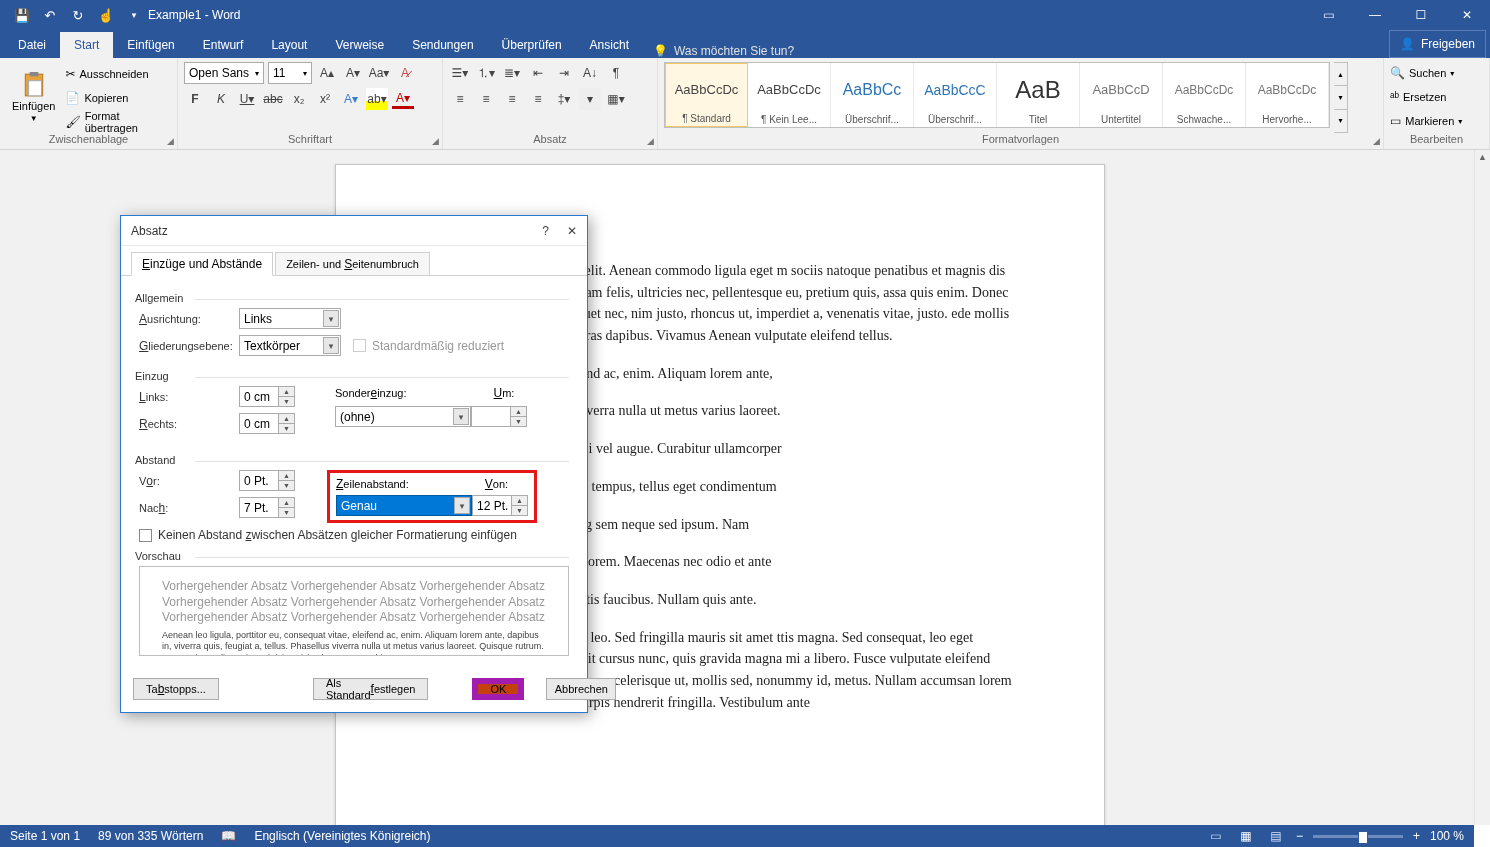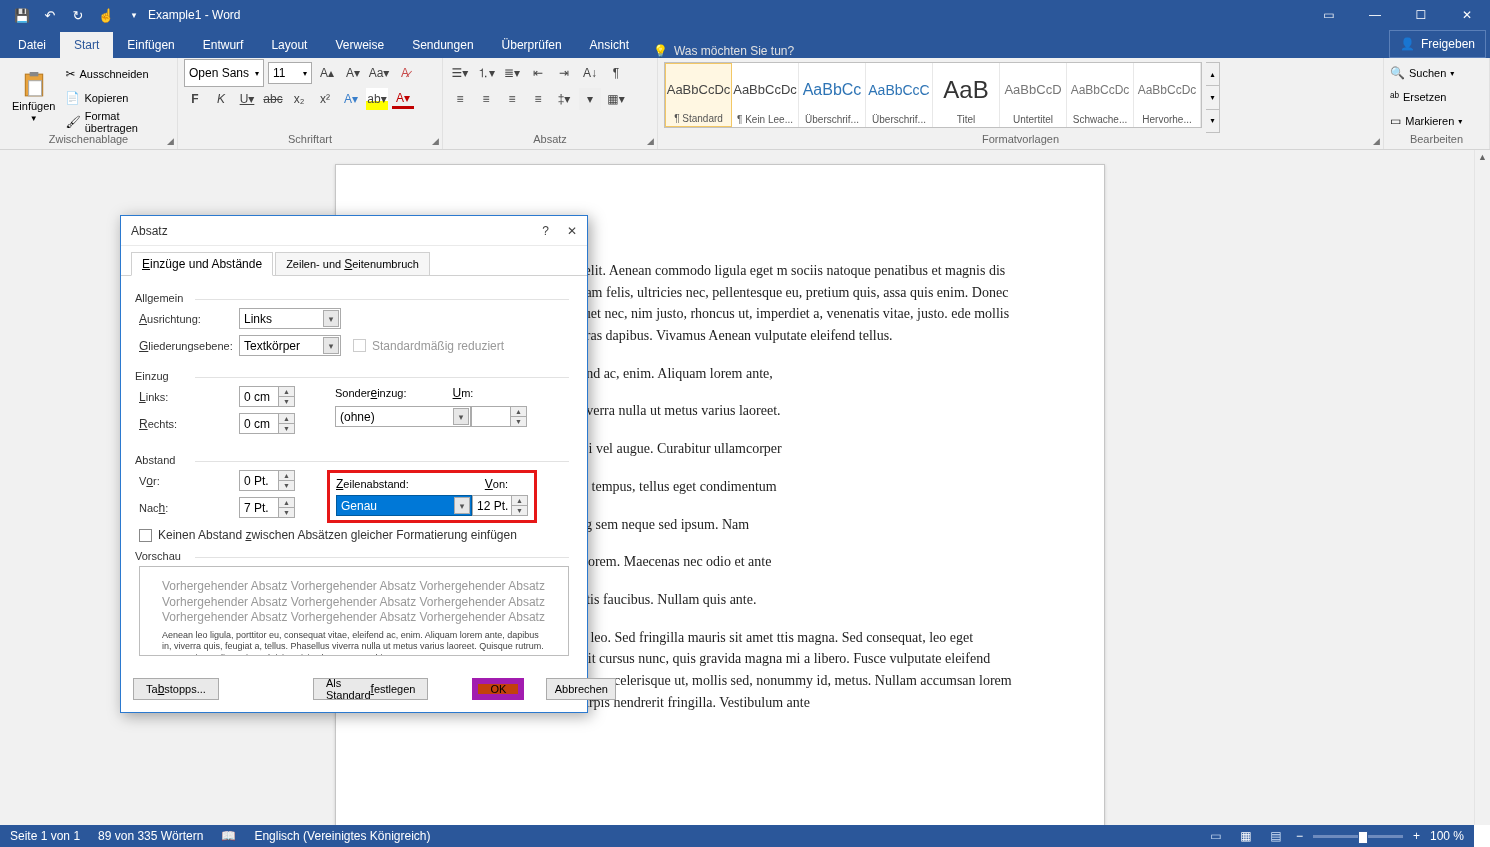--- a/index.html
+++ b/index.html
@@ -18,28 +18,28 @@
 .share-btn{position:absolute;right:4px;top:0;height:28px;background:#2B579A;border:1px solid #5a7fb8;color:#fff;display:flex;align-items:center;padding:0 10px;gap:6px}
 .ribbon{height:92px;background:#F1F1F1;border-bottom:1px solid #D4D4D4;display:flex}
 .ribbon-group{border-right:1px solid #E1E1E1;padding:4px 6px 2px 6px;display:flex;flex-direction:column;justify-content:space-between;position:relative}
 .ribbon-group-label{text-align:center;font-size:11px;color:#666;padding-bottom:2px}
 .ribbon-launcher{position:absolute;right:3px;bottom:3px;font-size:9px;color:#777}
 .rg-body{flex:1;display:flex;gap:4px}
 .big-btn{display:flex;flex-direction:column;align-items:center;justify-content:center;padding:2px 6px;gap:2px}
 .big-btn svg{width:26px;height:26px}
 .small-row{display:flex;align-items:center;gap:4px;height:22px}
 .clip-rows{display:flex;flex-direction:column;justify-content:space-around;gap:1px}
-.font-combo{width:80px;height:28px;border:1px solid #ABABAB;background:#fff;display:flex;align-items:center;padding:0 4px;font-size:11px;justify-content:space-between}
+.font-combo{width:80px;height:22px;border:1px solid #ABABAB;background:#fff;display:flex;align-items:center;padding:0 4px;font-size:11px;justify-content:space-between}
 .size-combo{width:44px;height:22px;border:1px solid #ABABAB;background:#fff;display:flex;align-items:center;padding:0 4px;font-size:11px;justify-content:space-between}
 .mini-btn{width:22px;height:22px;display:flex;align-items:center;justify-content:center;color:#444;font-size:12px}
 .mini-btn.b{font-weight:bold}
 .mini-btn.i{font-style:italic}
 .mini-btn.u{text-decoration:underline}
 .styles-gallery{display:flex;border:1px solid #C0C0C0;background:#fff;height:66px}
-.style-item{width:67px;border-right:1px solid #E8E8E8;display:flex;flex-direction:column;align-items:center;justify-content:center;padding:2px}
+.style-item{width:83px;border-right:1px solid #E8E8E8;display:flex;flex-direction:column;align-items:center;justify-content:center;padding:2px}
 .style-item.sel{border:1px solid #F2C765;background:#FFF7E2}
 .style-prev{font-size:14px;color:#333;flex:1;display:flex;align-items:center;text-align:center}
 .style-name{font-size:10px;color:#555;overflow:hidden;white-space:nowrap;max-width:62px;text-overflow:ellipsis}
 .edit-rows{display:flex;flex-direction:column;gap:2px}
 .doc-area{position:absolute;top:150px;left:0;right:0;bottom:22px;background:#F1F1F1;overflow:hidden}
 .page{position:absolute;left:335px;top:14px;width:770px;min-height:1000px;background:#fff;border:1px solid #C6C6C6;padding:95px 90px;box-shadow:0 1px 3px rgba(0,0,0,.15)}
 .page p{font-family:"Segoe UI";font-size:14px;line-height:1.55;color:#222;margin-bottom:16px}
 .dialog{position:absolute;left:120px;top:215px;width:468px;background:#fff;border:1px solid #2B79CF;box-shadow:3px 3px 14px rgba(0,0,0,.35);z-index:50}
 .dlg-title{height:30px;display:flex;align-items:center;padding:0 10px;font-size:12px;color:#333;border-bottom:1px solid #EAEAEA;justify-content:space-between}
 .dlg-title-btns{display:flex;gap:18px;color:#444}
@@ -348,21 +348,21 @@
               <div class="spinner">
                 <div class="sp">▲</div>
                 <div class="sp">▼</div>
               </div>
             </div>
           </div>
       </div>
       <div>
         <div class="frow" style="gap:30px">
             <div style="font-size:11px">Sonder<span class="accented-u">e</span>inzug:</div>
-            <div style="font-size:11px;margin-left:16px"><span class="accented-u">U</span>m:</div>
+            <div style="font-size:11px;margin-left:57px"><span class="accented-u">U</span>m:</div>
           </div>
         <div class="frow">
             <div class="dd" style="width:136px">
               <span>(ohne)</span>
               <span class="arr">▾</span>
             </div>
             <div class="spin" style="width:56px">
               <span></span>
               <div class="spinner">
                 <div class="sp">▲</div>

